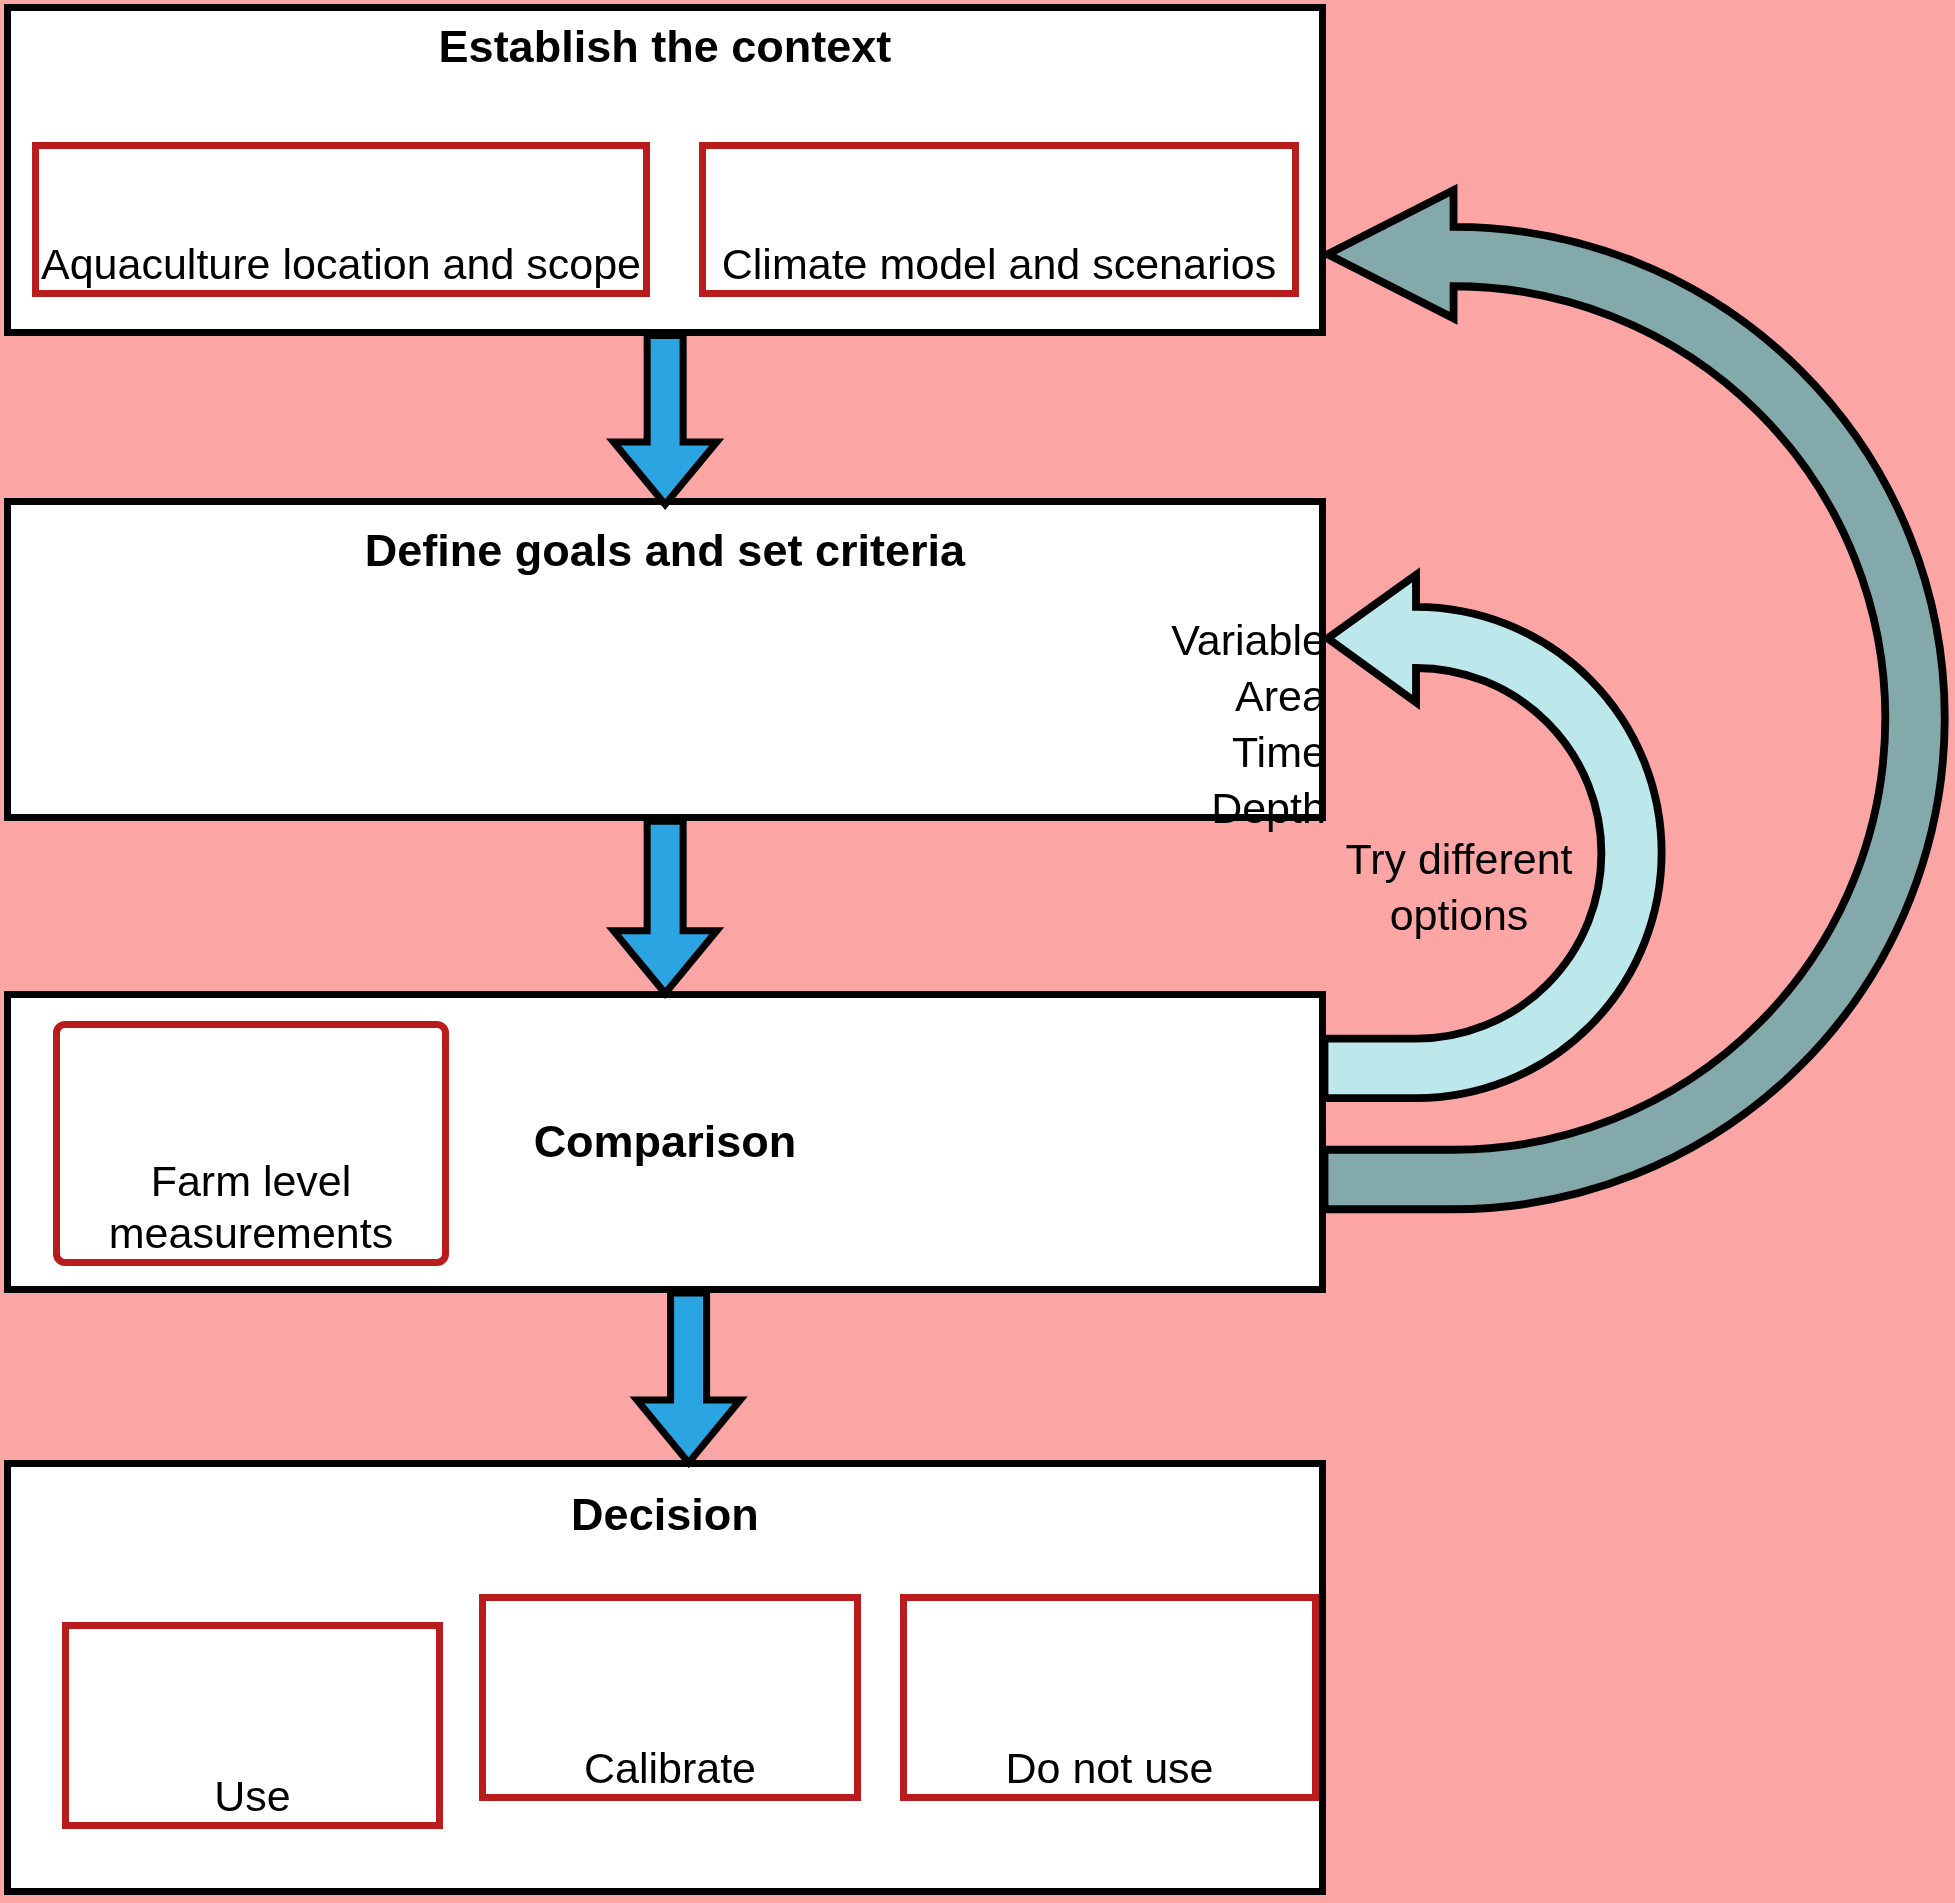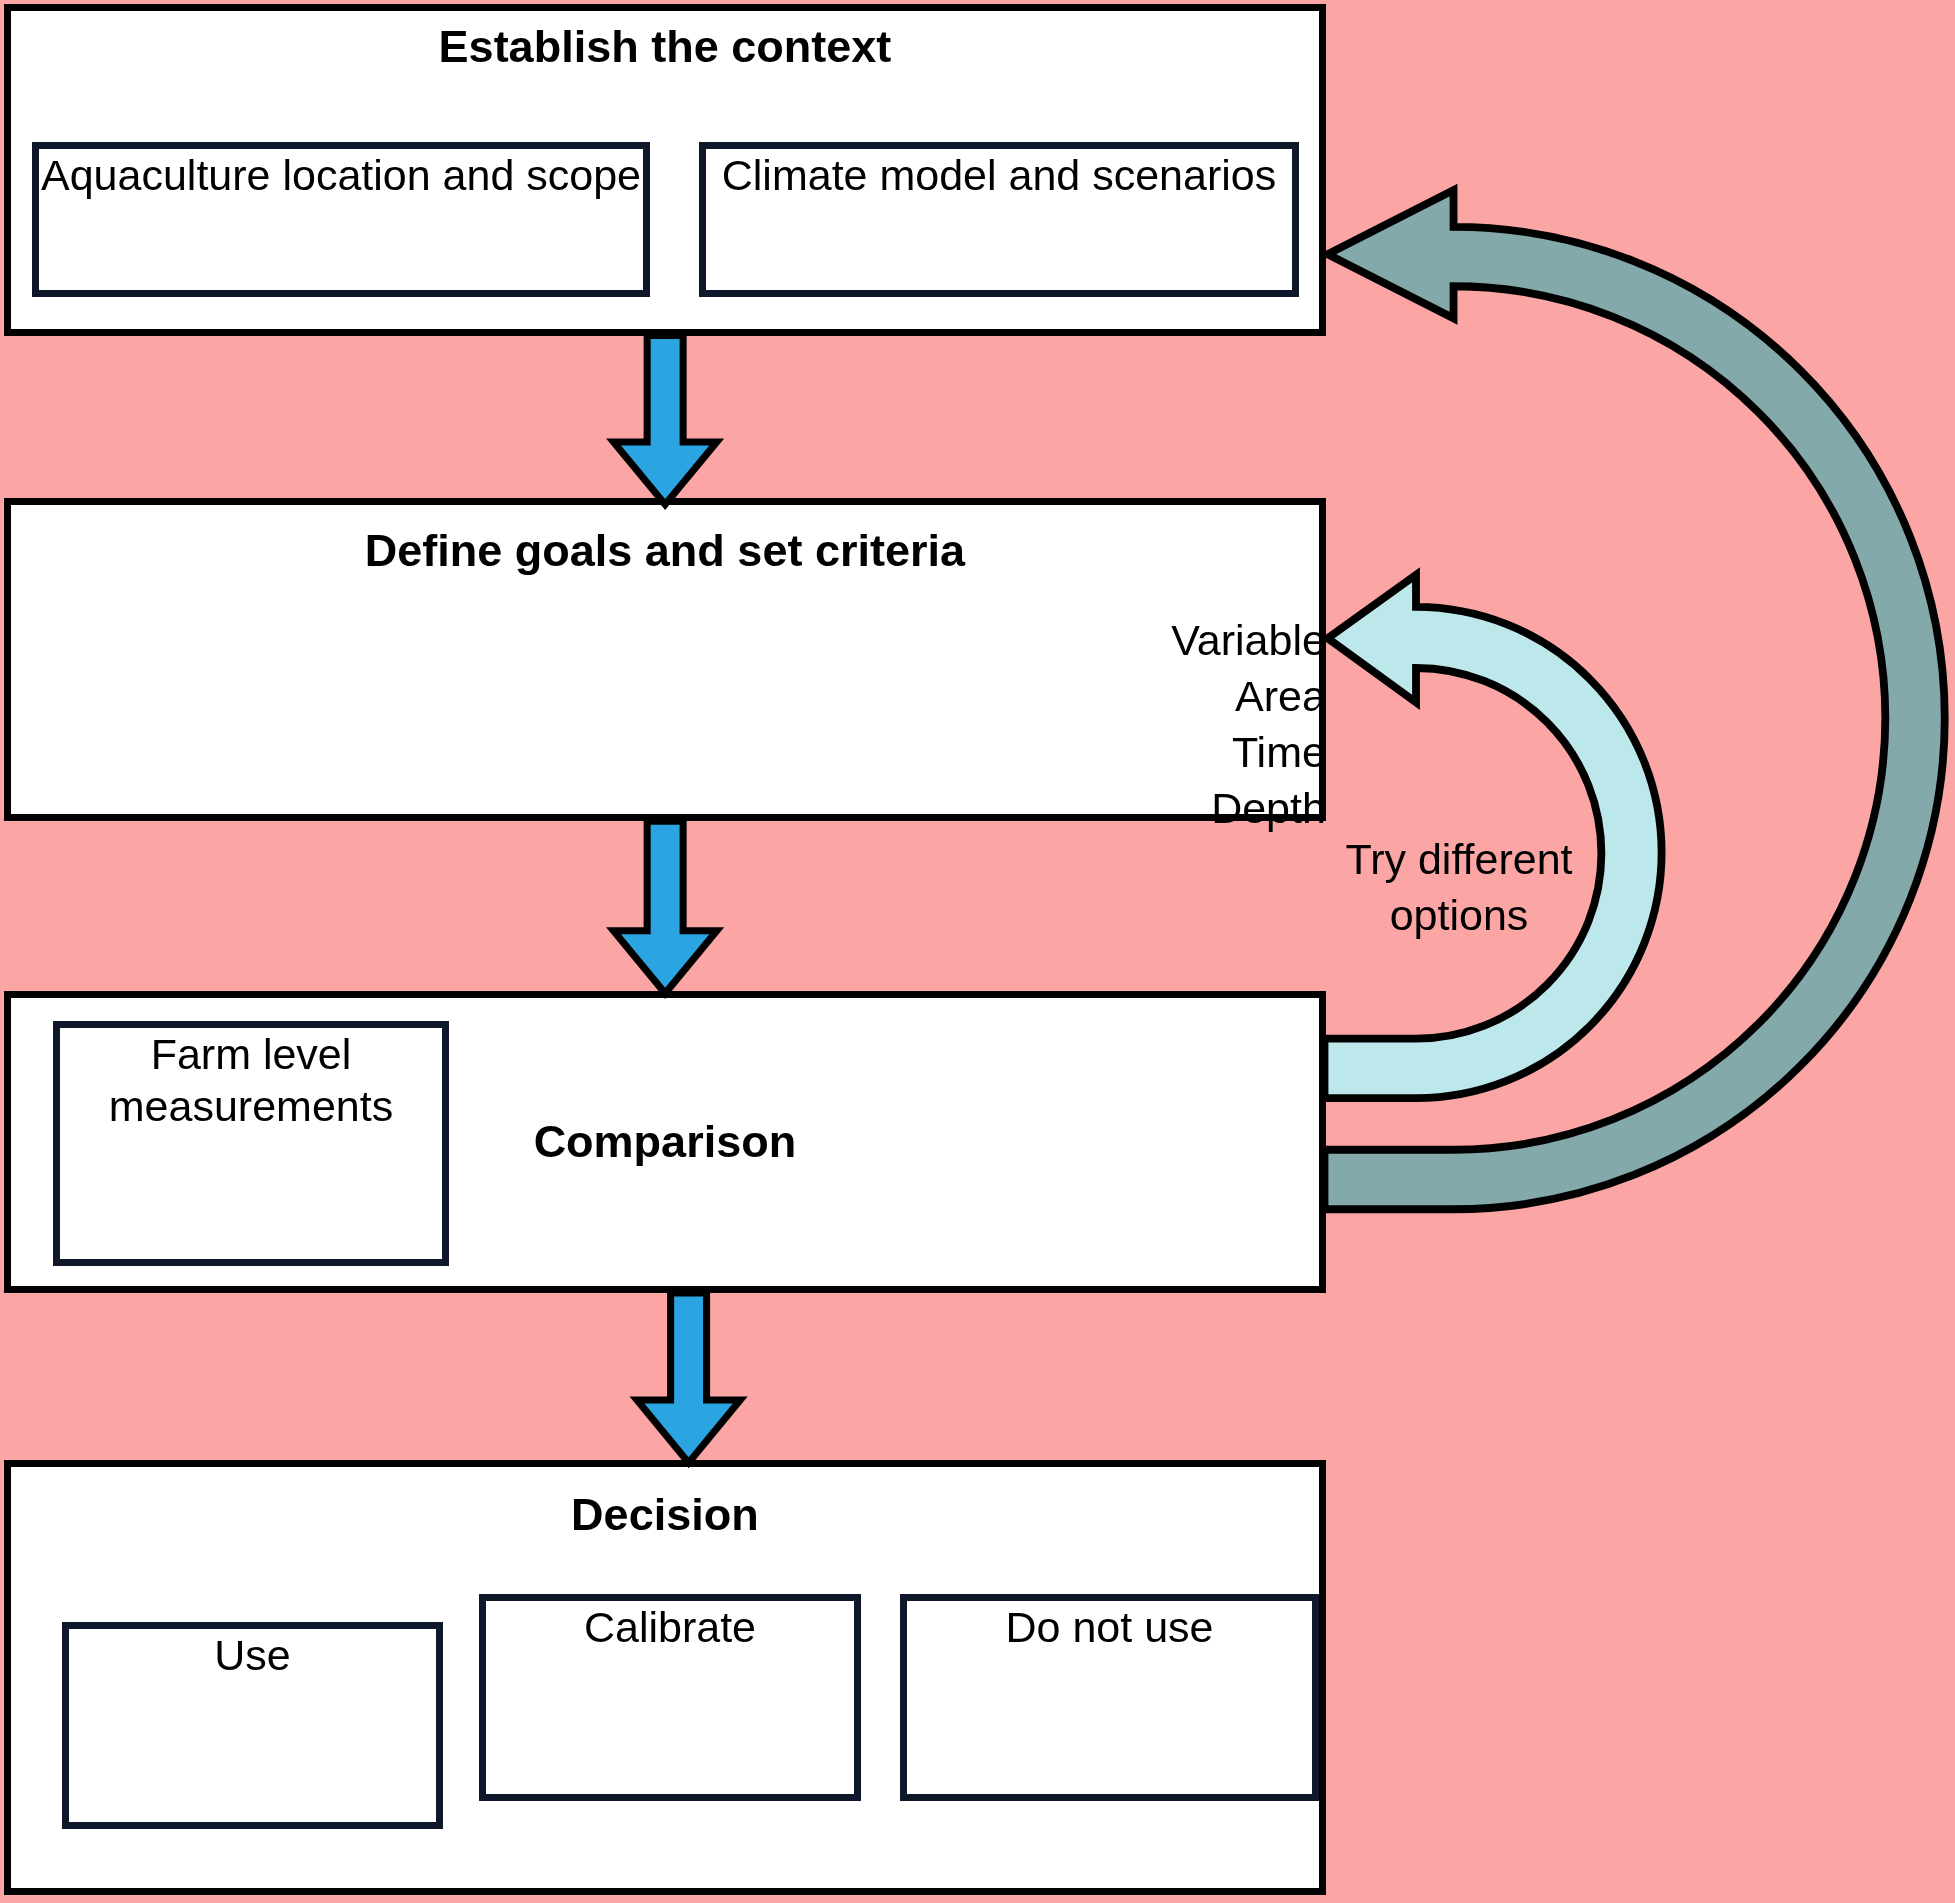--- a/index.html
+++ b/index.html
@@ -20,24 +20,24 @@
   .stage-title {
     position: absolute;
     text-align: center;
     font-weight: bold;
     font-size: 45px;
     line-height: 50px;
   }
   .sub-box {
     position: absolute;
     box-sizing: border-box;
-    border: 7px solid #0f172a;
+    border: 7px solid #b91c1c;
     background: #ffffff;
     display: flex;
-    align-items: flex-start;
+    align-items: flex-end;
     justify-content: center;
     text-align: center;
     font-size: 43px;
     line-height: 52px;
     padding: 0 11px;
   }
   .center-layer {
     position: absolute;
     display: flex;
     align-items: center;
@@ -86,21 +86,21 @@
     <div class="criteria-line">Variable</div>
     <div class="criteria-line">Area</div>
     <div class="criteria-line">Time</div>
     <div class="criteria-line">Depth</div>
   </div>
 
   <div class="box" style="left:3.9px; top:991px; width:1322px; height:302px;"></div>
   <div class="center-layer" style="left:3.9px; top:991px; width:1322px; height:302px; font-weight:bold; font-size:45px;">
     <span>Comparison</span>
   </div>
-  <div class="sub-box" style="left:53px; top:1021px; width:396px; height:245px;">
+  <div class="sub-box" style="left:53px; top:1021px; width:396px; height:245px;border-radius:12px;">
     <span>Farm level measurements</span>
   </div>
 
   <div class="box" style="left:3.9px; top:1460px; width:1322px; height:435px;"></div>
   <div class="stage-title" style="left:3.9px; top:1490px; width:1322px;">Decision</div>
   <div class="sub-box" style="left:62px; top:1594px; width:381px; height:207px;margin-top:28px;">
     <span>Use</span>
   </div>
   <div class="sub-box" style="left:479px; top:1594px; width:382px; height:207px;">
     <span>Calibrate</span>

